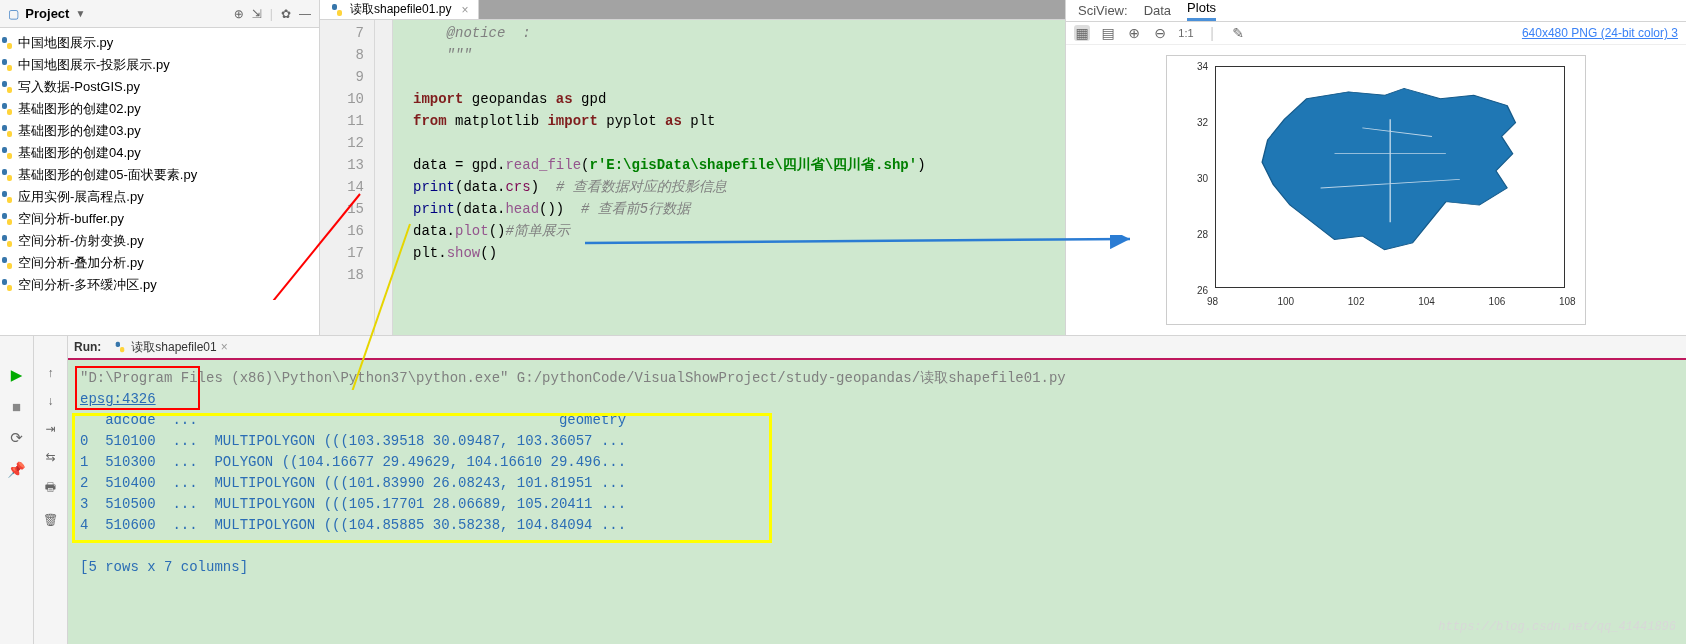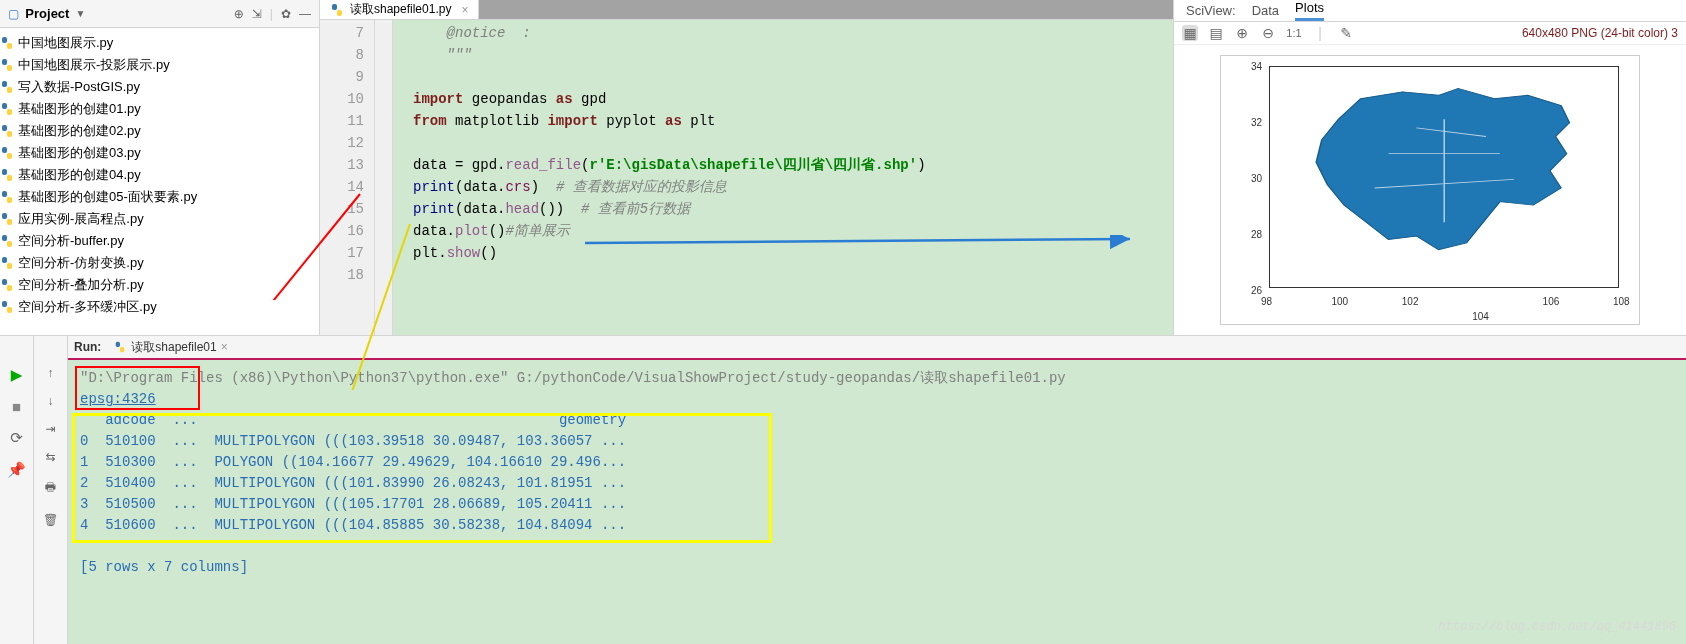--- a/index.html
+++ b/index.html
@@ -25,26 +25,26 @@
 .code-line { height:22px; white-space:pre; }
 .fold-col { width:18px; background:#f0f0f0; border-right:1px solid #d8d8d8; }
 .kw { color:#7f1d1d; font-weight:bold; }
 .name { color:#000; }
 .str { color:#008000; font-weight:bold; }
 .cmt { color:#808080; font-style:italic; }
 .doc { color:#808080; font-style:italic; }
 .builtin { color: #000080; }
 .attr { color: #7e0854; }
 .red-attr { color: #94558d; }
-.right-panel { width:512px; background:#fff; display:flex; flex-direction:column; }
+.right-panel { width:620px; background:#fff; display:flex; flex-direction:column; }
 .sci-header { height:28px; display:flex; align-items:center; padding:0 12px; gap:16px; border-bottom:1px solid #d4d4d4; font-size:13px; color:#555; }
 .sci-header .tab-sv { font-weight:normal; }
 .sci-header .tab-active { border-bottom:3px solid #4a90d9; padding-bottom:3px; color:#000; }
 .plot-toolbar { height:30px; display:flex; align-items:center; padding:0 8px; gap:10px; border-bottom:1px solid #eee; color:#666; }
-.plot-toolbar .info { margin-left:auto; font-size:12px; color:#7f1d1d; }
+.plot-toolbar .info { margin-left:auto; font-size:12px; color:#3b82f6;text-decoration:underline; }
 .plot-toolbar span { cursor:pointer; }
 .plot-area { flex:1; display:flex; align-items:flex-start; justify-content:center; padding:10px; }
 .plot-img { width:420px; height:270px; background:#fff; border:1px solid #ccc; position:relative; }
 .plot-inner { position:absolute; left:48px; top:10px; right:20px; bottom:36px; border:1px solid #333; background:#fff; }
 .map-shape { position:absolute; left:10%; top:8%; width:80%; height:78%; }
 .axis-label { position:absolute; font-size:10px; color:#333; }
 .bottom-panel { position:absolute; left:0; right:0; top:335px; bottom:0; border-top:1px solid #d4d4d4; background:#fff; display:flex; }
 .run-side { width:34px; background:#f5f5f5; border-right:1px solid #d4d4d4; display:flex; flex-direction:column; align-items:center; padding-top:30px; gap:14px; color:#666; }
 .run-side span { cursor:pointer; font-size:15px; }
 .run-side .play { color:#0a0; }
@@ -110,29 +110,20 @@
           </span>
           <span>写入数据-PostGIS.py</span>
         </div>
         <div class="file-item">
           <span class="py-icon">
             <svg width="14" height="14" viewBox="0 0 14 14">
               <rect x="2" y="1" width="5" height="6" rx="2" fill="#3776ab"></rect>
               <rect x="7" y="7" width="5" height="6" rx="2" fill="#ffd43b"></rect>
             </svg>
           </span>
-          <span>基础图形的创建01.py</span>
-        </div>
-        <div class="file-item">
-          <span class="py-icon">
-            <svg width="14" height="14" viewBox="0 0 14 14">
-              <rect x="2" y="1" width="5" height="6" rx="2" fill="#3776ab"></rect>
-              <rect x="7" y="7" width="5" height="6" rx="2" fill="#ffd43b"></rect>
-            </svg>
-          </span>
           <span>基础图形的创建02.py</span>
         </div>
         <div class="file-item">
           <span class="py-icon">
             <svg width="14" height="14" viewBox="0 0 14 14">
               <rect x="2" y="1" width="5" height="6" rx="2" fill="#3776ab"></rect>
               <rect x="7" y="7" width="5" height="6" rx="2" fill="#ffd43b"></rect>
             </svg>
           </span>
           <span>基础图形的创建03.py</span>
@@ -277,21 +268,21 @@
             <div class="axis-label" style="left: 30px; top: 5px;">34</div>
             <div class="axis-label" style="left: 30px; top: 61px;">32</div>
             <div class="axis-label" style="left: 30px; top: 117px;">30</div>
             <div class="axis-label" style="left: 30px; top: 173px;">28</div>
             <div class="axis-label" style="left: 30px; top: 229px;">26</div>
           </div>
         <div id="x-ticks">
             <div class="axis-label" style="top: 240px; left: 40px;">98</div>
             <div class="axis-label" style="top: 240px; left: 110.4px;">100</div>
             <div class="axis-label" style="top: 240px; left: 180.8px;">102</div>
-            <div class="axis-label" style="top: 255px; left: 251.2px; text-align: center;">104</div>
+            <div class="axis-label" style="top: 240px; left: 251.2px; text-align: center;">104</div>
             <div class="axis-label" style="top: 240px; left: 321.6px;">106</div>
             <div class="axis-label" style="top: 240px; left: 392px;">108</div>
           </div>
       </div>
     </div>
   </div>
 
 </div>
 
 <div class="bottom-panel">

